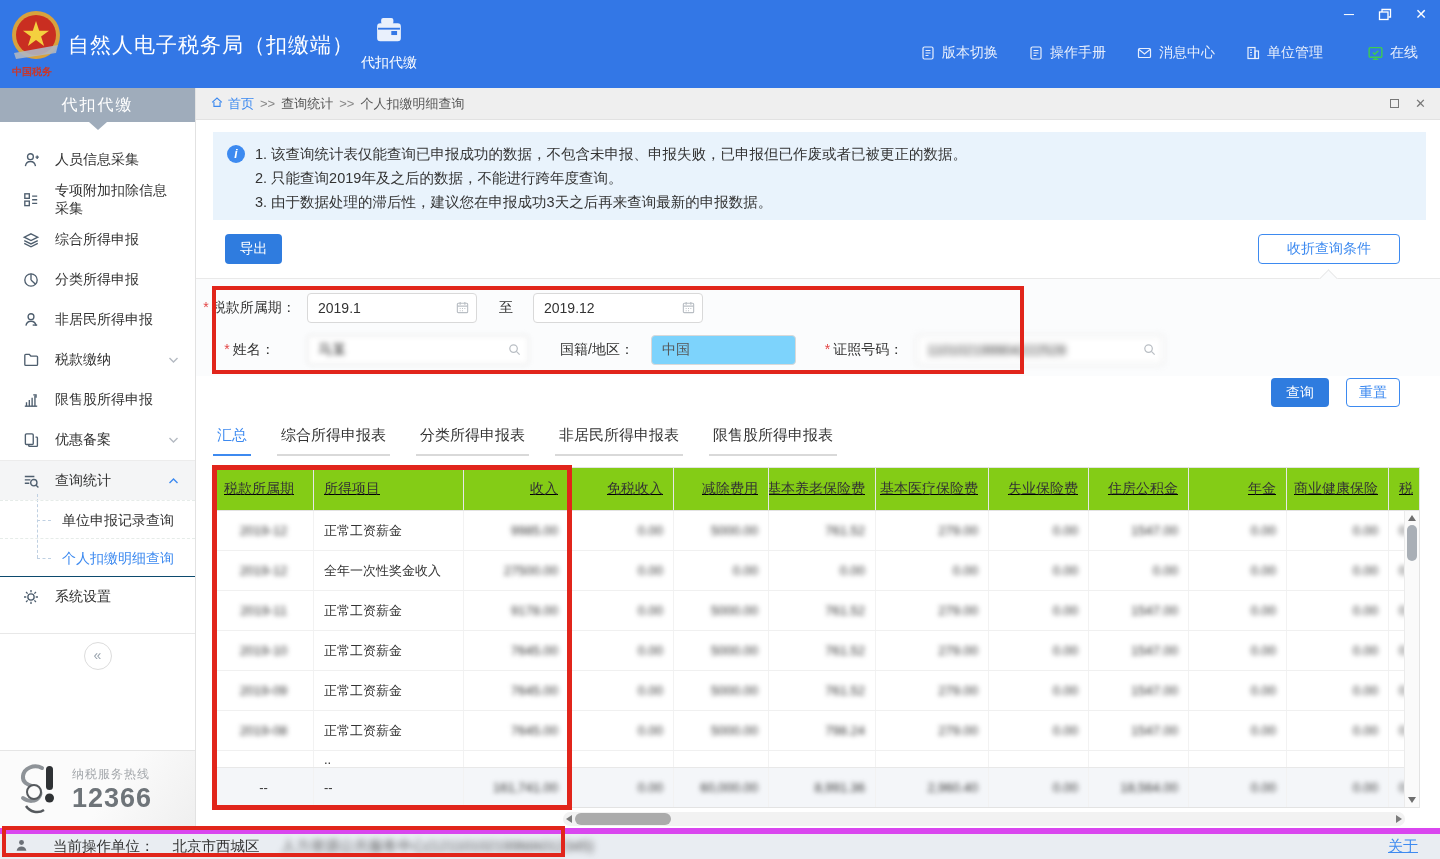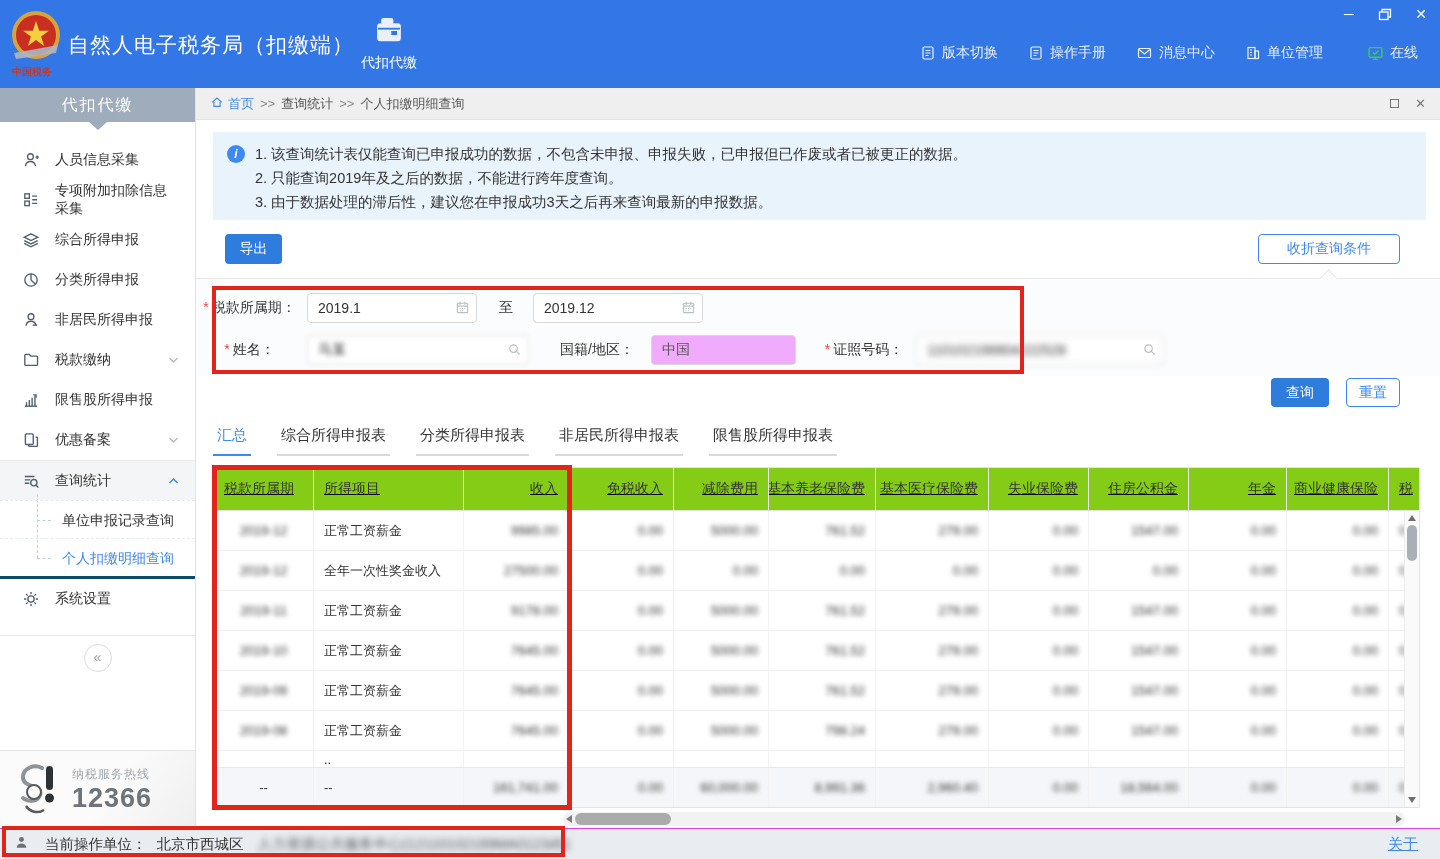--- a/index.html
+++ b/index.html
@@ -25,21 +25,21 @@
   .sidebar { position:absolute; left:0; top:88px; width:196px; height:740px; background:#fff; border-right:1px solid #E2E2E2; }
   .side-header { height:34px; background:#9FACBB; color:#fff; text-align:center; line-height:34px; font-size:16px; letter-spacing:2px; position:relative; }
   .side-header::after { content:""; position:absolute; left:50%; margin-left:-9px; top:34px; border:9px solid transparent; border-top:8px solid #9FACBB; border-bottom:none; }
   .menu { padding-top:18px; }
   .menu-item { height:40px; display:flex; align-items:center; padding:0 16px 0 22px; font-size:14px; color:#333; cursor:pointer; }
   .mi-icon { width:18px; height:18px; margin-right:15px; color:#4E5E6E; flex:0 0 18px; }
   .mi-icon svg { display:block; }
   .chev { margin-left:auto; color:#B4BAC2; display:flex; }
   .chev.blue { color:#3D8AF0; }
   .menu-item.group-open { background:#F4F5F6; border-top:1px solid #ECECEC; }
-  .submenu { position:relative; border-bottom:3px solid #0c4a6e; }
+  .submenu { position:relative; border-bottom:1px solid #0c4a6e; }
   .submenu::before { content:""; position:absolute; left:37px; top:-6px; bottom:18px; border-left:1px dashed #BFD0E2; }
   .sub-item { height:38px; line-height:38px; padding-left:62px; font-size:14px; color:#333; cursor:pointer; position:relative; border-top:1px dashed #E6ECE9; }
   .sub-item::before { content:""; position:absolute; left:37px; top:19px; width:14px; border-top:1px dashed #BFD0E2; }
   .sub-item.active { color:#3D8AF0; }
   .collapse-line { margin-top:16px; border-top:1px solid #E8E8E8; height:0; }
   .collapse-btn { width:28px; height:28px; border:1px solid #DCDCDC; border-radius:50%; background:#fff; color:#9AA4AE; font-size:14px; line-height:25px; text-align:center; margin:8px auto 0; cursor:pointer; }
   .hotline { position:absolute; bottom:0; left:0; right:0; height:78px; border-top:1px solid #E5E5E5; background:linear-gradient(125deg,#FBFBFB 55%,#EFEFEF 100%); display:flex; align-items:center; padding-left:12px; gap:8px; }
   .hotline-text .hl-label { font-size:12px; color:#A2A6AA; letter-spacing:1px; }
   .hotline-text .hl-number { font-size:27px; color:#6E7479; font-weight:bold; letter-spacing:1px; }
 
@@ -65,21 +65,21 @@
 
   .form-panel { position:absolute; left:0; top:158px; width:1244px; height:98px; background:#FBFCFD; border-top:1px solid #E9E9E9; }
   .form-caret { position:absolute; left:1126px; top:-7px; width:13px; height:13px; background:#FBFCFD; border-left:1px solid #E9E9E9; border-top:1px solid #E9E9E9; transform:rotate(45deg); }
   .form-row { position:absolute; left:0; display:flex; align-items:center; font-size:14px; color:#333; }
   .form-row.r1 { top:14px; }
   .form-row.r2 { top:56px; }
   .flabel { text-align:center; white-space:nowrap; }
   .req { color:#E34545; margin-right:3px; }
   .ibox { position:relative; margin-left:4px; }
   .ibox input { width:100%; height:30px; border:1px solid #D9D9D9; border-radius:4px; padding:0 30px 0 10px; font-size:14px; color:#333; background:#fff; font-family:inherit; }
-  .ibox input:disabled { background:#f0abfc; color:#555; }
+  .ibox input:disabled { background:#7dd3fc; color:#555; }
   .ibox .infield-icon { position:absolute; right:7px; top:7px; color:#B9BEC4; }
   .blurred { filter:blur(3px); }
   .blur2 { filter:blur(2.5px); }
   .to-label { margin:0 16px 0 22px; }
   .search-btn { position:absolute; left:1075px; top:258px; width:58px; height:29px; }
   .reset-btn { position:absolute; left:1150px; top:258px; width:54px; height:29px; }
 
   .tabs { position:absolute; left:17px; top:306px; display:flex; gap:26px; font-size:15px; color:#333; }
   .tab { padding:0 4px 9px; border-bottom:2px solid #D9D9D9; cursor:pointer; }
   .tab.active { color:#3D8AF0; border-bottom-color:#3D8AF0; }
@@ -97,21 +97,21 @@
   .vs-up { top:4px; border-bottom:6px solid #6E6E6E; }
   .vs-down { bottom:4px; border-top:6px solid #6E6E6E; }
   .vs-thumb { position:absolute; left:2px; right:2px; top:14px; height:36px; background:#A9AFB6; border-radius:5px; cursor:pointer; }
   .hscroll { position:absolute; left:367px; top:692px; width:842px; height:14px; background:#F2F2F2; border-radius:7px; }
   .hs-thumb { position:absolute; left:12px; top:1px; width:96px; height:12px; background:#ABABAB; border-radius:6px; cursor:pointer; }
   .hs-arrow { position:absolute; top:3px; width:0; height:0; border-top:4px solid transparent; border-bottom:4px solid transparent; cursor:pointer; }
   .hs-left { left:3px; border-right:6px solid #7C7C7C; }
   .hs-right { right:3px; border-left:6px solid #7C7C7C; }
 
   
-  .footerbar { position:absolute; left:0; top:828px; width:1440px; height:31px; background:#E9EDF2; border-top:1px solid #d946ef; display:flex; align-items:center; padding:0 14px; font-size:14.5px; color:#333; gap:16px; }
+  .footerbar { position:absolute; left:0; top:828px; width:1440px; height:31px; background:#E9EDF2; border-top:6px solid #d946ef; display:flex; align-items:center; padding:0 14px; font-size:14.5px; color:#333; gap:24px; }
   .about-link { margin-left:auto; margin-right:8px; color:#3D8AF0; text-decoration:underline; cursor:pointer; font-size:15px; }
 
   
   .anno { position:absolute; border:4px solid #E1251B; pointer-events:none; z-index:60; }
   .anno-form { left:212px; top:286px; width:812px; height:88px; }
   .anno-table { left:212px; top:465px; width:360px; height:345px; border-width:5px; }
   .anno-footer { left:2px; top:826px; width:563px; height:31px; }
 </style>
 </head>
 <body>

